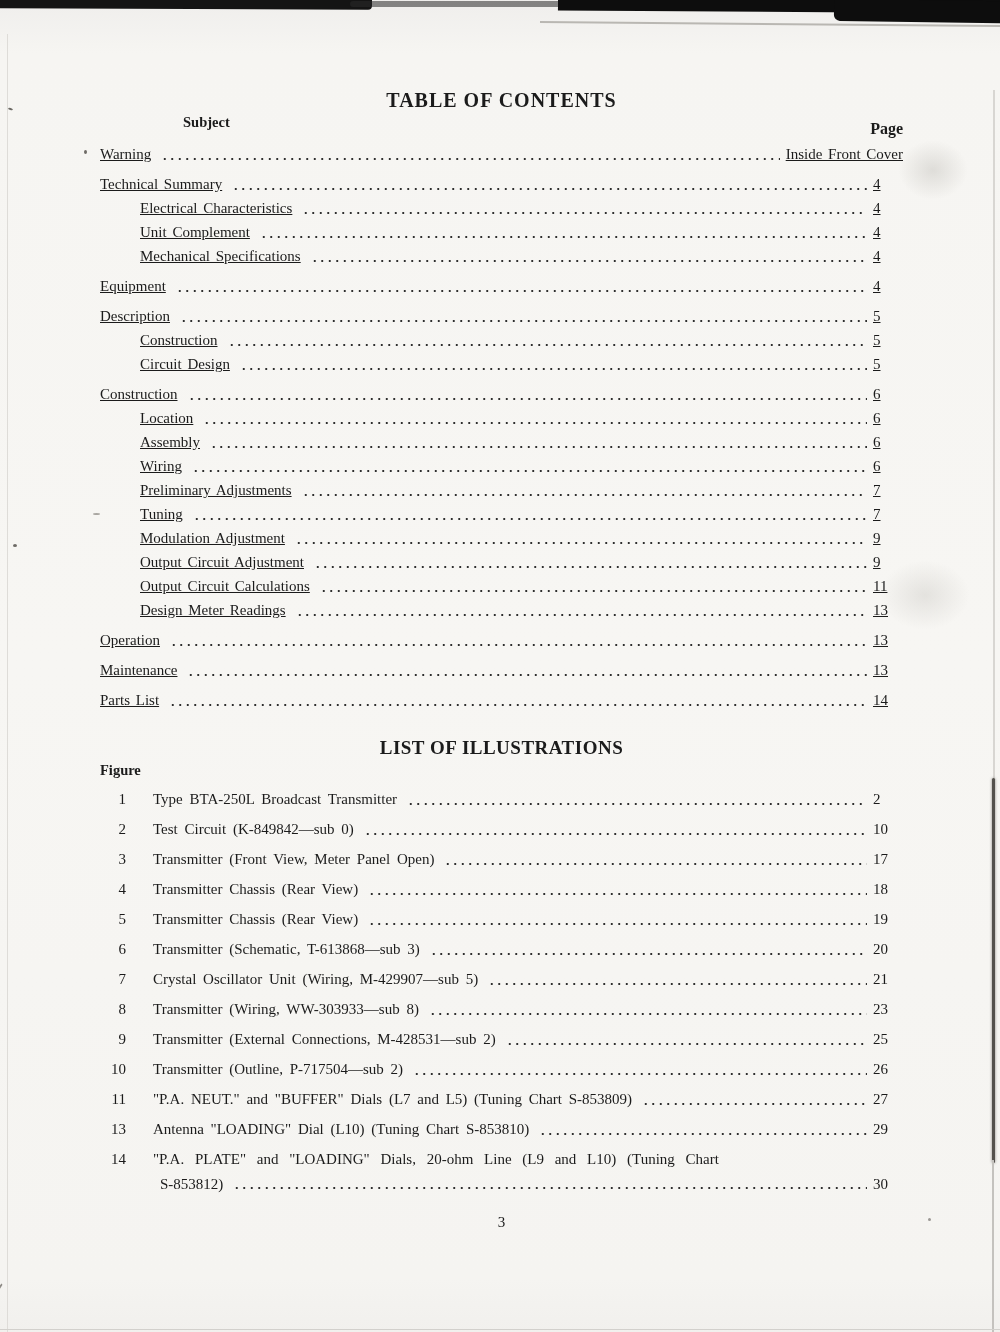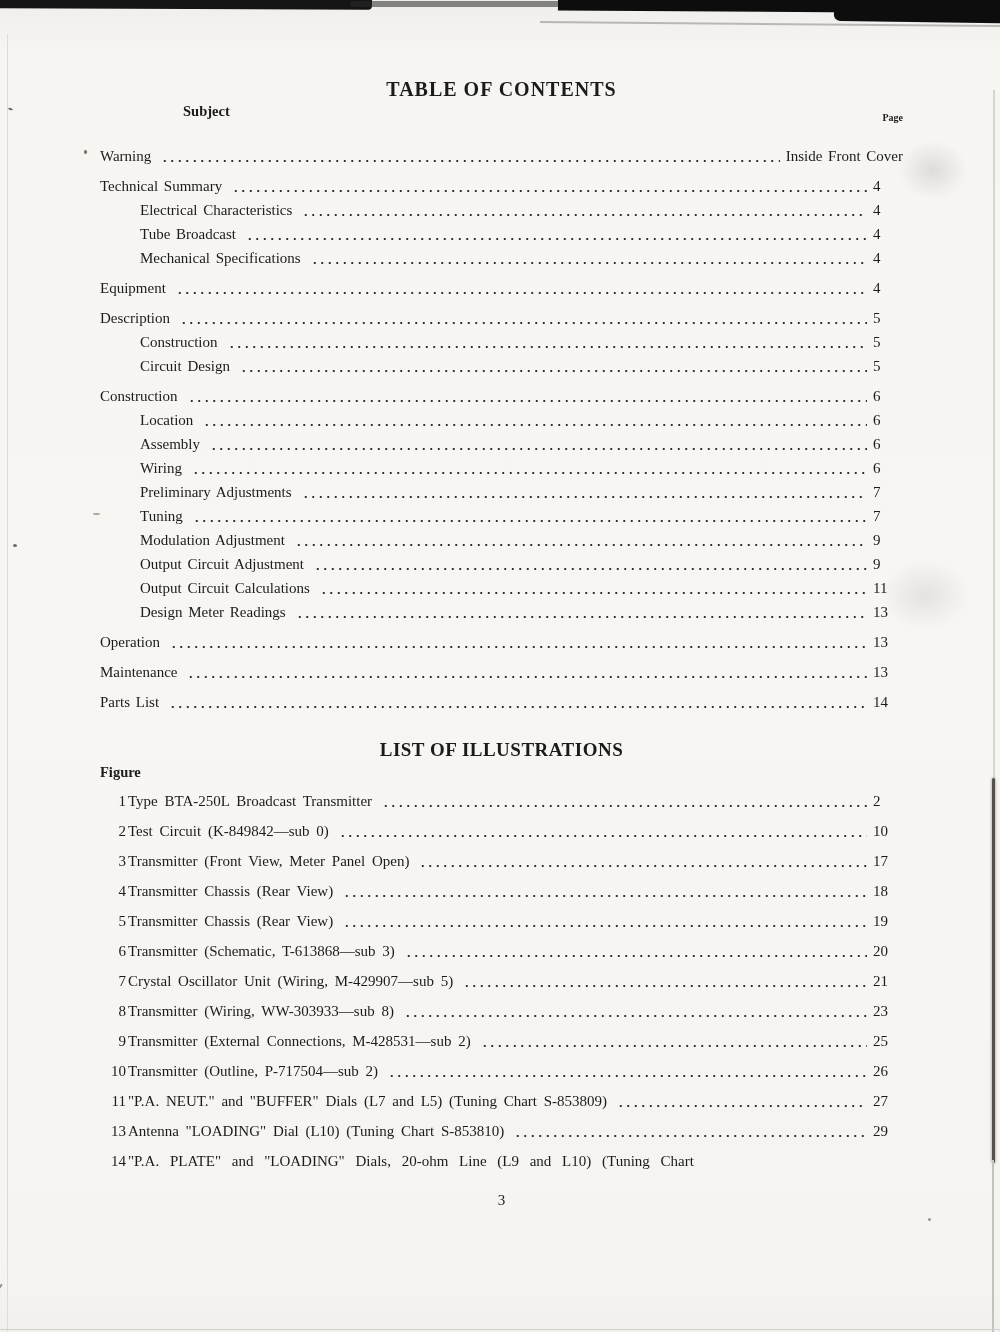--- a/index.html
+++ b/index.html
@@ -25,41 +25,41 @@
   .speck{position:absolute;background:#6e6b66;border-radius:50%;}
   .sp1{left:84px;top:150px;width:3px;height:4px;}
   .sp2{left:8px;top:108px;width:5px;height:2px;transform:rotate(20deg);}
   .sp3{left:13px;top:544px;width:4px;height:3px;}
   .sp4{left:93px;top:513px;width:7px;height:2px;background:#a9a6a1;}
   .sp5{left:928px;top:1218px;width:3px;height:3px;background:#9b9894;}
   .smudge1{position:absolute;left:898px;top:140px;width:70px;height:60px;background:radial-gradient(ellipse,rgba(160,157,150,.28),rgba(0,0,0,0) 70%);}
   .smudge2{position:absolute;left:880px;top:560px;width:90px;height:70px;background:radial-gradient(ellipse,rgba(160,157,150,.22),rgba(0,0,0,0) 70%);}
 
   
-  .content{position:absolute;left:100px;top:76px;width:803px;}
+  .content{position:absolute;left:100px;top:87px;width:803px;}
   .toc-title{text-align:center;font-weight:700;font-size:20px;letter-spacing:1px;height:26px;line-height:26px;}
   .col-headers{display:flex;justify-content:space-between;align-items:flex-start;height:26px;margin-top:0;}
   .subject-h{padding-left:83px;font-weight:700;font-size:14.5px;line-height:18px;}
-  .page-h{font-weight:700;font-size:10px;line-height:18px;position:relative;top:7px;}
-  .toc-list{margin-top:16px;}
+  .page-h{font-weight:700;font-size:16px;line-height:18px;position:relative;top:7px;}
+  .toc-list{margin-top:3px;text-decoration:underline;}
   .trow{display:flex;height:24px;line-height:24px;font-size:15px;word-spacing:2px;}
   .trow.top{margin-top:6px;}
   .trow.sub{padding-left:40px;}
   .lbl{white-space:nowrap;}
   .leader{flex:1 1 auto;margin:0 6px 0 10px;
     background-image:radial-gradient(circle,#2e2e2e 1.05px,rgba(0,0,0,0) 1.45px);
     background-size:7.5px 7.5px;background-repeat:repeat-x;background-position:left 0 bottom 4px;}
   .pg{min-width:30px;text-align:left;white-space:nowrap;}
   .ill-title{text-align:center;font-weight:700;font-size:19px;letter-spacing:.5px;margin-top:24px;height:24px;line-height:24px;}
   .figure-h{font-weight:700;font-size:14.5px;margin-top:1px;height:18px;line-height:18px;}
   .ill-list{margin-top:5px;}
   .irow{display:flex;height:30px;line-height:30px;font-size:15px;}
   .irow .leader{background-position:left 0 bottom 7px;}
   .fnum{width:26px;text-align:right;flex:0 0 auto;}
-  .ilbl{margin-left:2px;white-space:nowrap;word-spacing:3px;}
+  .ilbl{margin-left:27px;white-space:nowrap;word-spacing:3px;}
   .ilbl.spread{word-spacing:7px;}
   .irow.wrap2{height:24px;line-height:20px;}
   .irow.wrap2 .ilbl{margin-left:34px;}
   .pagenum{margin-top:14px;text-align:center;font-size:15px;height:20px;line-height:20px;}
 </style>
 </head>
 <body>
 
 <div class="scan-top">
   <div class="b1"></div>
@@ -98,21 +98,21 @@
         <span class="lbl">Technical Summary</span>
         <span class="leader"></span>
         <span class="pg">4</span>
       </div>
       <div class="trow sub">
         <span class="lbl">Electrical Characteristics</span>
         <span class="leader"></span>
         <span class="pg">4</span>
       </div>
       <div class="trow sub">
-        <span class="lbl">Tube Broadcast</span>
+        <span class="lbl">Unit Complement</span>
         <span class="leader"></span>
         <span class="pg">4</span>
       </div>
       <div class="trow sub">
         <span class="lbl">Mechanical Specifications</span>
         <span class="leader"></span>
         <span class="pg">4</span>
       </div>
       <div class="trow top">
         <span class="lbl">Equipment</span>
@@ -273,16 +273,22 @@
       <div class="irow">
         <span class="fnum">13</span>
         <span class="ilbl">Antenna "LOADING" Dial (L10) (Tuning Chart S-853810)</span>
         <span class="leader"></span>
         <span class="pg">29</span>
       </div>
       <div class="irow">
         <span class="fnum">14</span>
         <span class="ilbl spread">"P.A. PLATE" and "LOADING" Dials, 20-ohm Line (L9 and L10) (Tuning Chart</span>
       </div>
+      <div class="irow wrap2">
+        <span class="fnum"></span>
+        <span class="ilbl">S-853812)</span>
+        <span class="leader"></span>
+        <span class="pg">30</span>
+      </div>
     </div>
 
   <div class="pagenum">3</div>
 </div>
 
 </body></html>

